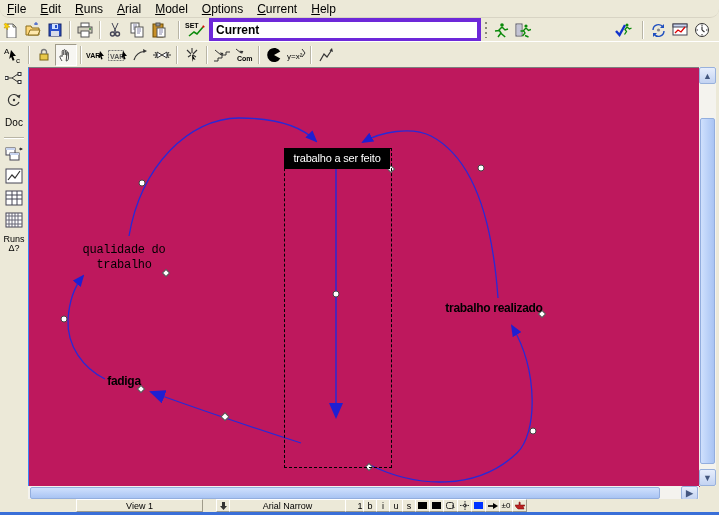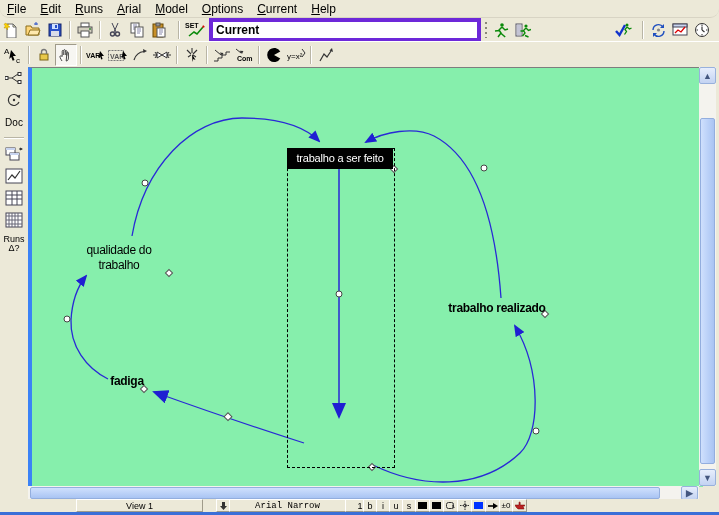--- a/index.html
+++ b/index.html
@@ -21,22 +21,22 @@
         background:repeating-linear-gradient(#8a8878 0 2px,transparent 2px 5px);background-size:2px 100%;background-repeat:no-repeat;background-position:center;}
   #current-field{width:258px;height:16px;border:4px solid #6d28d9;background:#ffffff;font:bold 12px "Liberation Sans",sans-serif;
                  padding:0 3px;margin-left:2px;}
   svg text{font-family:"Liberation Sans",sans-serif;}
   
   #sidebar{position:absolute;left:0;top:67px;width:28px;height:432px;display:flex;flex-direction:column;align-items:center;}
   .sbtn{width:24px;height:20px;display:flex;align-items:center;justify-content:center;margin:1px 0;flex:0 0 auto;}
   .side-sep{width:20px;height:1px;background:#b9b5a5;border-bottom:1px solid #fff;margin:4px 0;}
   .side-label{font-size:9px;line-height:9px;text-align:center;}
   
-  #canvas{position:absolute;left:28px;top:67px;width:671px;height:419px;background:#86efac;
-          border-top:1px solid #7e7e7e;border-left:4px solid #3b82f6;overflow:hidden;}
+  #canvas{position:absolute;left:28px;top:67px;width:671px;height:419px;background:#be185d;
+          border-top:1px solid #7e7e7e;border-left:1px solid #3b82f6;overflow:hidden;}
   #diagram-svg{position:absolute;left:0;top:0;}
   .node-box{position:absolute;background:#000;color:#fff;display:flex;align-items:center;justify-content:center;
             text-align:center;font-size:11px;letter-spacing:-0.2px;line-height:13px;}
   .node-text{position:absolute;text-align:center;font-size:12px;letter-spacing:-0.3px;line-height:15px;color:#000;}
   #selection-rect{position:absolute;left:255px;top:80px;width:106px;height:318px;border:1px dashed #000;}
   
   .scroll{position:absolute;background:#f4f3ee;}
   .sc-btn{position:absolute;background:linear-gradient(180deg,#e7eefc,#c3d3f2);border:1px solid #98b1dc;border-radius:2px;
           display:flex;align-items:center;justify-content:center;font-size:9px;color:#44577f;font-weight:bold;}
   .sc-thumb{position:absolute;background:linear-gradient(90deg,#cfe0fd,#a9c4f3);border:1px solid #93aede;border-radius:2px;}
@@ -355,21 +355,21 @@
       <rect x="337.5" y="396.5" width="5" height="5" fill="#fff" stroke="#555" transform="rotate(45 340 399)"></rect>
     </svg>
 
     <div id="selection-rect"></div>
 
     <div class="node-box" style="left:255px;top:80px;width:106px;height:21px;">
         <span>trabalho a ser feito</span>
       </div>
 
 
-    <div class="node-text" style="left:37px;top:175px;width:100px;">qualidade do trabalho</div>
+    <div class="node-text" style="left:45px;top:175px;width:100px;font-family:Liberation Mono, monospace;">qualidade do trabalho</div>
 
     <div class="node-text" style="left:412px;top:233px;width:106px;font-weight:bold;">trabalho realizado</div>
 
     <div class="node-text" style="left:71px;top:306px;width:48px;font-weight:bold;">fadiga</div>
   </div>
 
   <div class="scroll" style="left:699px;top:67px;width:17px;height:419px;">
     <span class="sc-btn" style="left:0;top:0;width:15px;height:15px;">▲</span>
     <span class="sc-thumb" style="left:1px;top:51px;width:13px;height:344px;"></span>
     <span class="sc-btn" style="left:0;top:402px;width:15px;height:15px;">▼</span>
@@ -384,21 +384,21 @@
         <svg width="7" height="8" viewBox="0 0 7 8">
           <path d="M3.5 0L7 4H5v4H2V4H0z" fill="#333"></path>
         </svg>
       </span>
     <span class="st-cell" style="left:76px;width:125px;">View 1</span>
     <span class="st-cell" style="left:216px;width:12px;">
         <svg width="7" height="8" viewBox="0 0 7 8">
           <path d="M3.5 8L0 4h2V0h3v4h2z" fill="#333"></path>
         </svg>
       </span>
-    <span class="st-cell" style="left:229px;width:115px;font-family:Liberation Mono, monospace;">Arial Narrow</span>
+    <span class="st-cell" style="left:229px;width:115px;">Arial Narrow</span>
     <span class="st-cell" style="left:345px;width:17px;padding-left:8px;">12</span>
     <span class="st-cell" style="left:363px;width:12px;">b</span>
     <span class="st-cell" style="left:376px;width:12px;">i</span>
     <span class="st-cell" style="left:389px;width:12px;">u</span>
     <span class="st-cell" style="left:402px;width:12px;">s</span>
     <span class="st-cell" style="left:415px;width:13px;">
         <span class="st-swatch" style="background:#000;"></span>
       </span>
     <span class="st-cell" style="left:429px;width:13px;">
         <span class="st-swatch" style="background:#000;"></span>

